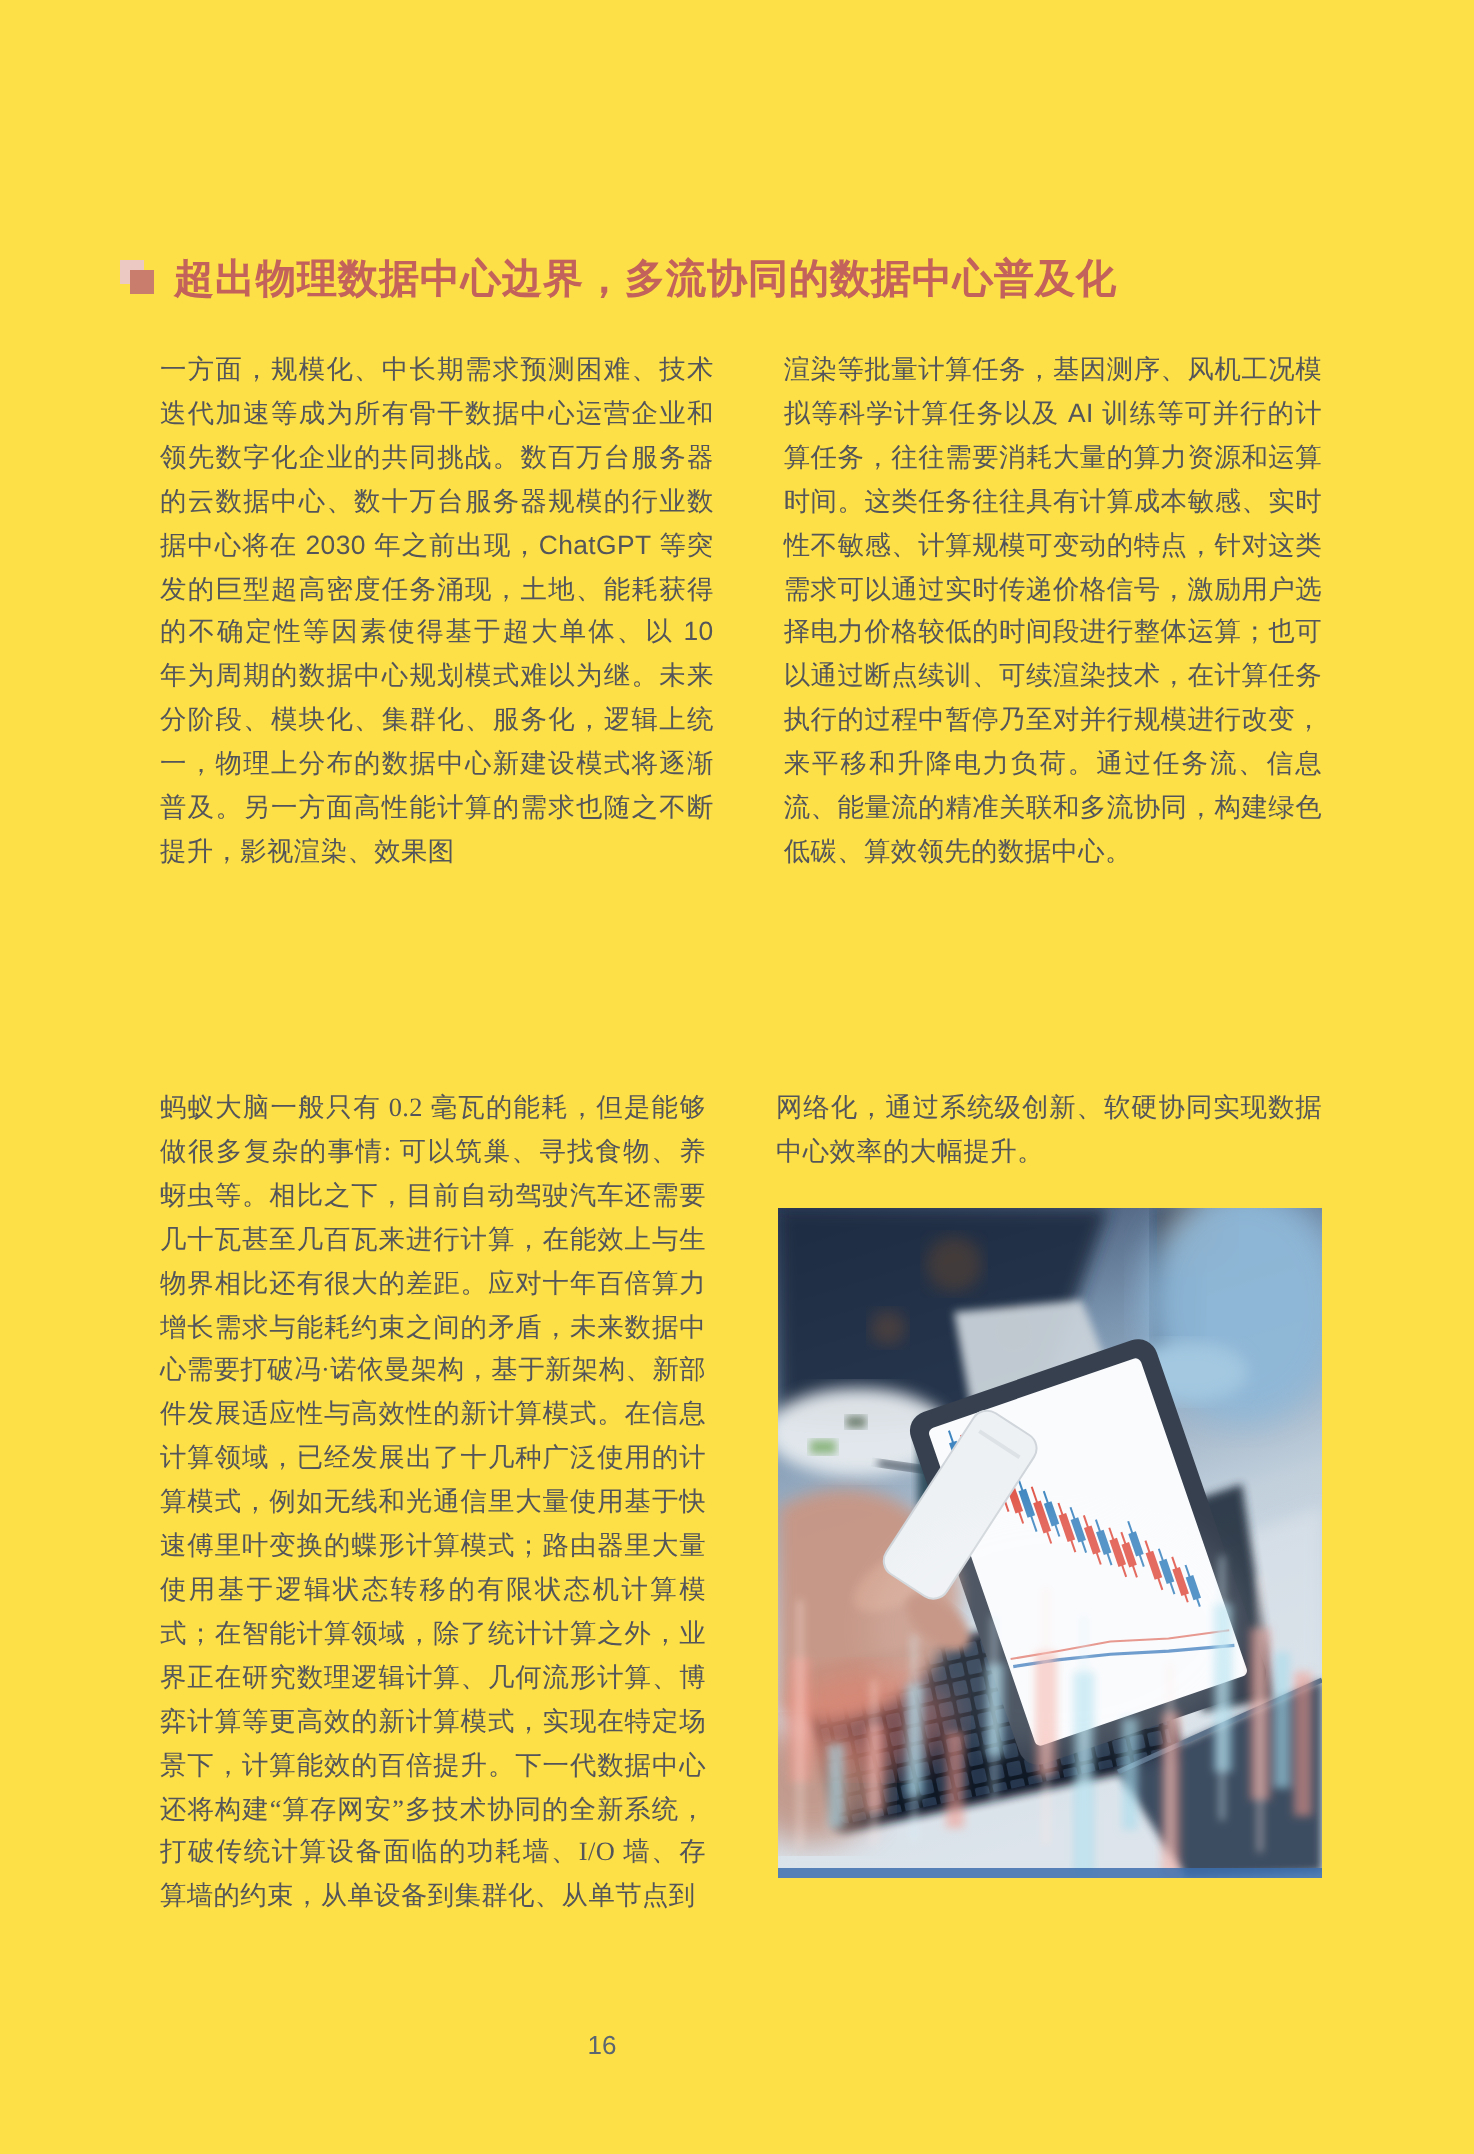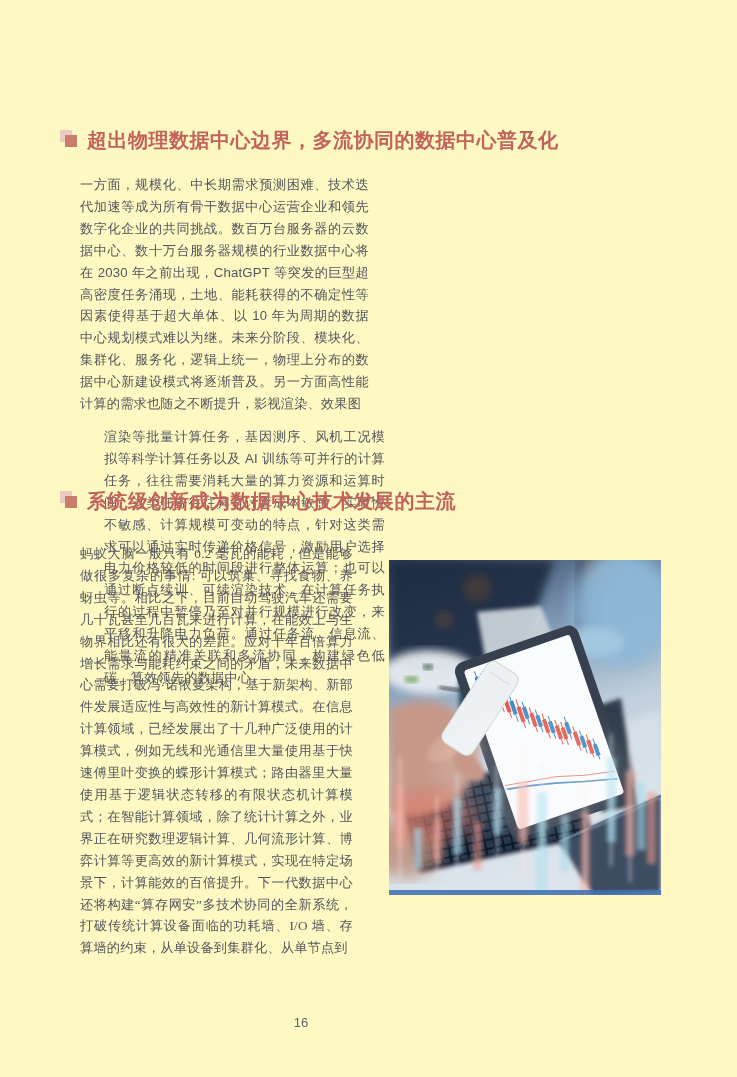--- a/index.html
+++ b/index.html
@@ -1,20 +1,20 @@
 <!DOCTYPE html>
 <html><head>
 <meta charset="utf-8">
 <style>
   * { margin:0; padding:0; box-sizing:border-box; }
   html,body { background:#ffffff; }
   .page {
     position:relative;
     width:737px; height:1077px;
-    background:#fef9c3;
+    background:#fde047;
     overflow:hidden;
     font-family:"Liberation Sans","DejaVu Sans",sans-serif;
   }
   .section-title-row {
     position:absolute; left:60px; width:620px;
     display:flex; align-items:flex-start; gap:9px;
   }
   .bullet {
     position:relative; width:18px; height:18px; flex:0 0 18px; margin-top:2px;
   }
@@ -35,21 +35,21 @@
     display:flex; gap:11px;
   }
   .col-left  { width:289px; }
   .col-right { width:281px;margin-left:24px; }
   .body-text {
     font-size:13.2px; line-height:21.9px; color:#53555b;
     text-align:justify; letter-spacing:0.2px;
     word-break:break-word;
   }
   #s1-title { top:127px; }
-  #s1-cols  { top:174px;flex-direction:column; }
+  #s1-cols  { top:174px; }
   #s2-title { top:488px; }
   #s2-cols  { top:543px;font-family:Liberation Serif, serif; }
   .photo-figure {
     margin-top:17px; margin-left:1px;
     width:272px; height:335px; overflow:hidden;
     background:#9db4c8;
   }
   .photo-figure svg { display:block; }
   .page-number {
     position:absolute; left:0; top:1015px; width:602px;
@@ -67,31 +67,25 @@
       <span class="sq-dark"></span>
     </span>
     <h2 class="section-title">超出物理数据中心边界，多流协同的数据中心普及化</h2>
   </div>
 
   <div id="s1-cols" class="cols">
     <div class="col-left body-text">一方面，规模化、中长期需求预测困难、技术迭代加速等成为所有骨干数据中心运营企业和领先数字化企业的共同挑战。数百万台服务器的云数据中心、数十万台服务器规模的行业数据中心将在 2030 年之前出现，ChatGPT 等突发的巨型超高密度任务涌现，土地、能耗获得的不确定性等因素使得基于超大单体、以 10 年为周期的数据中心规划模式难以为继。未来分阶段、模块化、集群化、服务化，逻辑上统一，物理上分布的数据中心新建设模式将逐渐普及。另一方面高性能计算的需求也随之不断提升，影视渲染、效果图</div>
     <div class="col-right body-text">渲染等批量计算任务，基因测序、风机工况模拟等科学计算任务以及 AI 训练等可并行的计算任务，往往需要消耗大量的算力资源和运算时间。这类任务往往具有计算成本敏感、实时性不敏感、计算规模可变动的特点，针对这类需求可以通过实时传递价格信号，激励用户选择电力价格较低的时间段进行整体运算；也可以通过断点续训、可续渲染技术，在计算任务执行的过程中暂停乃至对并行规模进行改变，来平移和升降电力负荷。通过任务流、信息流、能量流的精准关联和多流协同，构建绿色低碳、算效领先的数据中心。</div>
   </div>
 
-  <div id="s2-title" class="section-title-row">
-    <span class="bullet">
-      <span class="sq-light"></span>
-      <span class="sq-dark"></span>
-    </span>
-    <h2 class="section-title">系统级创新成为数据中心技术发展的主流</h2>
-  </div>
 
   <div id="s2-cols" class="cols">
     <div class="col-left body-text">蚂蚁大脑一般只有 0.2 毫瓦的能耗，但是能够做很多复杂的事情: 可以筑巢、寻找食物、养蚜虫等。相比之下，目前自动驾驶汽车还需要几十瓦甚至几百瓦来进行计算，在能效上与生物界相比还有很大的差距。应对十年百倍算力增长需求与能耗约束之间的矛盾，未来数据中心需要打破冯·诺依曼架构，基于新架构、新部件发展适应性与高效性的新计算模式。在信息计算领域，已经发展出了十几种广泛使用的计算模式，例如无线和光通信里大量使用基于快速傅里叶变换的蝶形计算模式；路由器里大量使用基于逻辑状态转移的有限状态机计算模式；在智能计算领域，除了统计计算之外，业界正在研究数理逻辑计算、几何流形计算、博弈计算等更高效的新计算模式，实现在特定场景下，计算能效的百倍提升。下一代数据中心还将构建“算存网安”多技术协同的全新系统，打破传统计算设备面临的功耗墙、I/O 墙、存算墙的约束，从单设备到集群化、从单节点到</div>
     <div class="col-right">
+      <div class="body-text">网络化，通过系统级创新、软硬协同实现数据中心效率的大幅提升。</div>
 
       <div class="photo-figure">
         <svg width="272" height="335" viewBox="0 0 272 335" xmlns="http://www.w3.org/2000/svg">
           <defs>
             <linearGradient id="bg" x1="0" y1="0" x2="0.25" y2="1">
               <stop offset="0" stop-color="#31415f"></stop>
               <stop offset="0.3" stop-color="#7a94af"></stop>
               <stop offset="0.6" stop-color="#c2d0dc"></stop>
               <stop offset="1" stop-color="#dde5ec"></stop>
             </linearGradient>

